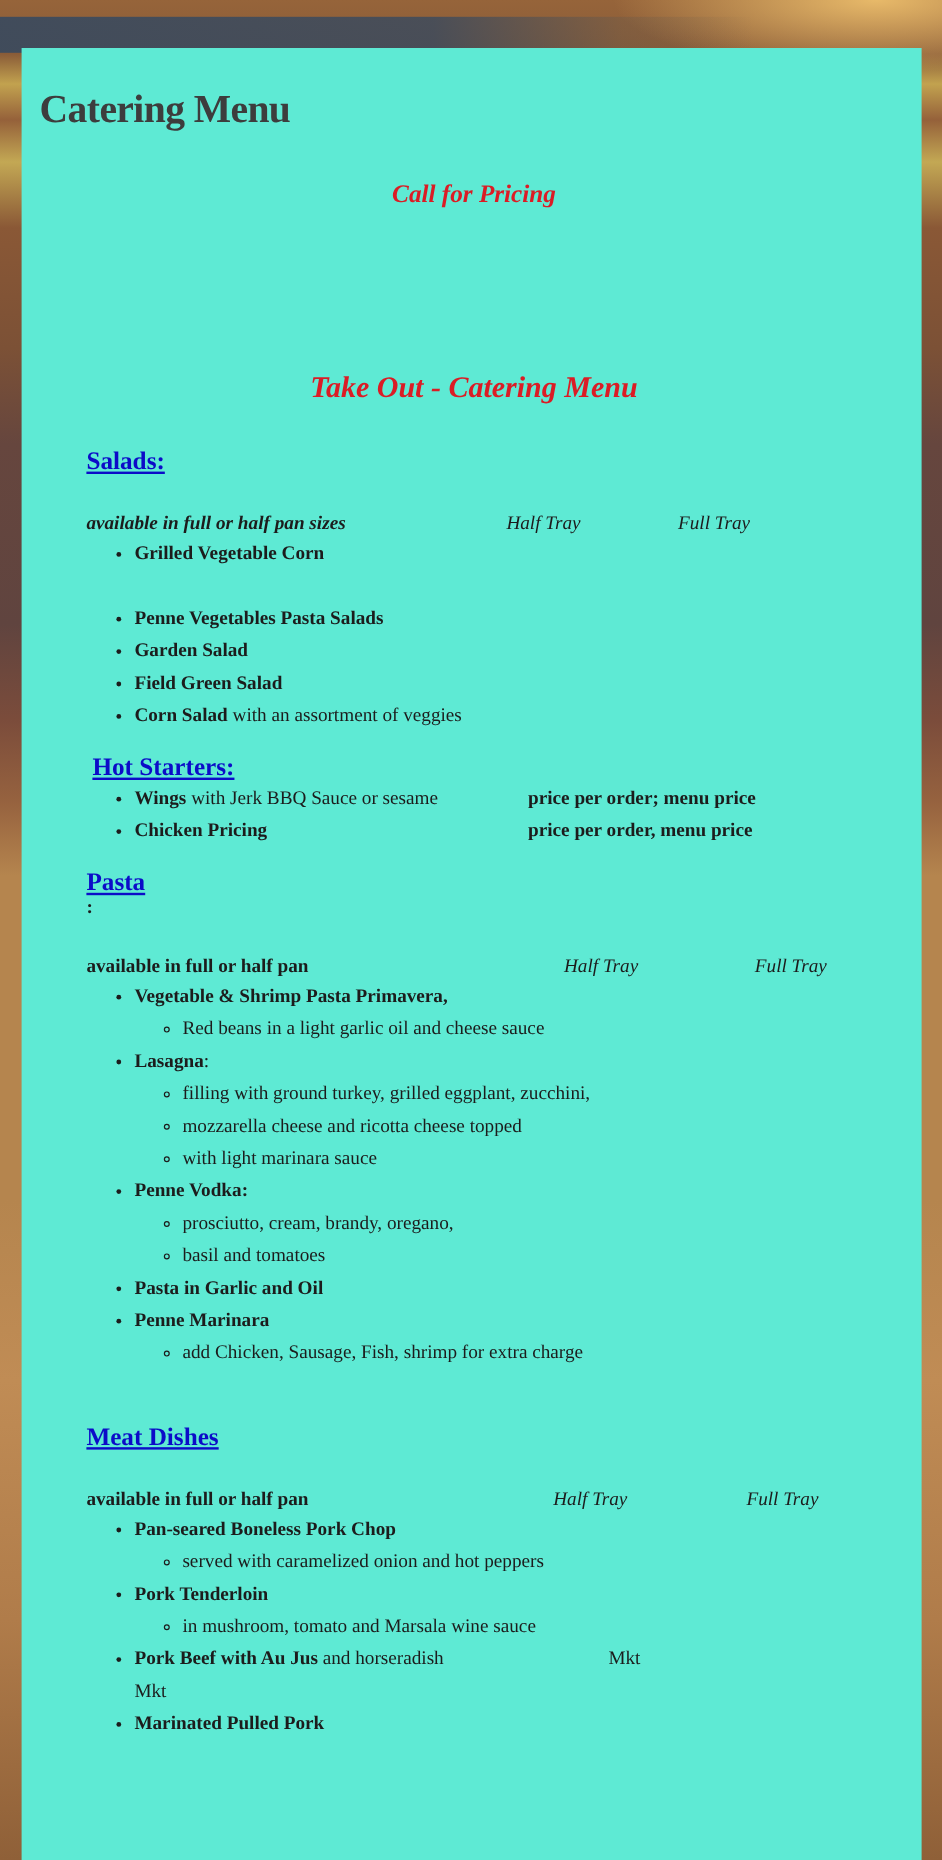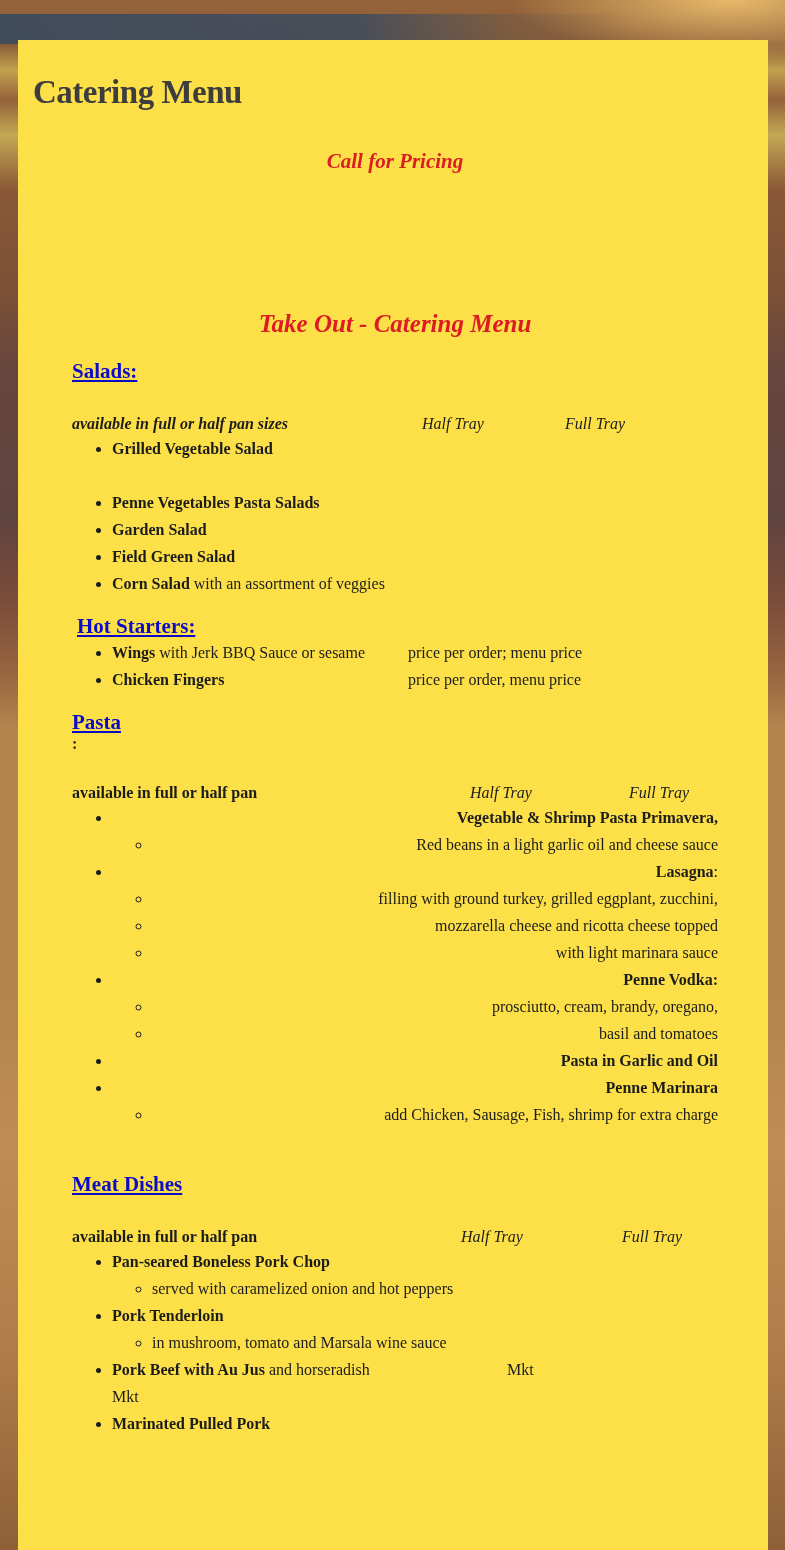--- a/index.html
+++ b/index.html
@@ -12,38 +12,38 @@
       radial-gradient(ellipse 45% 140% at 93% 0%, rgba(236,190,108,0.95), rgba(236,190,108,0) 62%),
       linear-gradient(180deg, #96643a 0px, #8a5c38 45px, #c2a24f 70px, #95613a 100px, #c3a854 135px,
         #8a5836 190px, #7c5136 290px, #66463e 370px, #60443f 520px, #7b4c3b 600px, #97633f 670px,
         #b5854e 730px, #b5854e 1000px, #c08c55 1150px, #b07c4a 1350px, #8f6038 1550px);
     background-size: 100% 30px, 100% 70px, 100% 1550px;
     background-position: 0 14px, 0 0, 0 0;
     background-repeat: no-repeat, no-repeat, no-repeat;
   }
   .card {
     position:absolute; left:18px; top:40px; width:750px; height:1510px;
-    background:#fde047; box-sizing:border-box; padding:15px; overflow:hidden;
+    background:#5eead4; box-sizing:border-box; padding:15px; overflow:hidden;
   }
   .page-title {
     font-size:33px; font-weight:bold; color:#3d3d3d;
     margin:18px 0 0 0; line-height:38px; letter-spacing:-0.5px;
   }
   .menu-body { margin:0 35px 0 39px; color:#1c1c1c; }
 
   .red-heading { color:#db1c25; font-weight:bold; font-style:italic; text-align:center; }
   .red-lg { font-size:25px; line-height:30px; margin:135px 0 0 0; }
   .red-md { font-size:21px; line-height:26px; margin:37px 0 0 0; }
 
   .sec-heading {
     display:block; font-size:21px; line-height:26px; font-weight:bold;
     color:#0c0cc8; text-decoration:underline; cursor:pointer;
   }
   .sec-wrap { margin:0; }
-  .m-salads  { margin-top:19px; }
+  .m-salads  { margin-top:32px; }
   .m-hot     { margin-top:16px; padding-left:5px; }
   .m-pasta   { margin-top:16px; }
   .m-meat    { margin-top:43px; }
   .sec-colon { color:#1c1c1c; text-decoration:none; font-weight:bold; }
 
   .avail-row { position:relative; font-size:16px; line-height:22px; margin:29px 0 0 0; }
   .avail-label { font-weight:bold; }
   .avail-label.ital { font-style:italic; }
   .tray-col { position:absolute; top:0; font-weight:normal; font-style:italic; }
   .salads-half { left:350px; } .salads-full { left:493px; }
@@ -51,27 +51,27 @@
   .meat-half   { left:389px; } .meat-full   { left:550px; }
 
   .dressings { font-size:16px; line-height:22px; font-weight:bold; font-style:italic; margin:25px 0 0 0; }
 
   ul.menu-list { margin:0; padding:0 0 0 40px; font-size:16px; list-style:disc; }
   ul.menu-list > li { line-height:27px; }
   ul.menu-list ul { margin:0; padding:0 0 0 40px; list-style:circle; }
   ul.menu-list ul > li { line-height:27px; font-weight:normal; }
   .ml-salads { margin-top:21px; }
   .ml-hot    { margin-top:24px; }
-  .ml-pasta  { margin-top:20px;text-align:right; }
+  .ml-pasta  { margin-top:20px; }
   .ml-meat   { margin-top:20px; }
   .item-name { font-weight:bold; }
   .item-rest { font-weight:normal; }
   .gap-after { margin-bottom:27px; }
   li.has-price { position:relative; }
-  .price-col { position:absolute; left:296px; top:0; font-weight:normal; white-space:nowrap; }
+  .price-col { position:absolute; left:328px; top:0; font-weight:bold; white-space:nowrap; }
   .mkt-col   { position:absolute; left:395px; top:0; font-weight:normal; }
   .mkt-line2 { font-weight:normal; }
 </style>
 </head>
 <body>
 
 <div class="card">
   <h1 class="page-title">Catering Menu</h1>
 
   <div class="menu-body">
@@ -81,37 +81,37 @@
 
     <div class="sec-wrap m-salads">
       <a class="sec-heading">Salads:</a>
     </div>
     <p class="avail-row">
       <span class="avail-label ital">available in full or half pan sizes</span>
       <span class="tray-col salads-half">Half Tray</span>
       <span class="tray-col salads-full">Full Tray</span>
     </p>
     <ul class="menu-list ml-salads">
-      <li class="gap-after"><span class="item-name">Grilled Vegetable Salad</span></li>
+      <li class="gap-after"><span class="item-name">Grilled Vegetable Corn</span></li>
       <li><span class="item-name">Penne Vegetables Pasta Salads</span></li>
       <li><span class="item-name">Garden Salad</span></li>
       <li><span class="item-name">Field Green Salad</span></li>
       <li><span class="item-name">Corn Salad</span><span class="item-rest"> with an assortment of veggies</span></li>
     </ul>
 
     <div class="sec-wrap m-hot">
       <a class="sec-heading">Hot Starters:</a>
     </div>
     <ul class="menu-list ml-hot">
       <li class="has-price">
         <span class="item-name">Wings</span><span class="item-rest"> with Jerk BBQ Sauce or sesame</span>
         <span class="price-col">price per order; menu price</span>
       </li>
       <li class="has-price">
-        <span class="item-name">Chicken Fingers</span>
+        <span class="item-name">Chicken Pricing</span>
         <span class="price-col">price per order, menu price</span>
       </li>
     </ul>
 
     <div class="sec-wrap m-pasta">
       <a class="sec-heading">Pasta</a><span class="sec-colon">:</span>
     </div>
     <p class="avail-row">
       <span class="avail-label">available in full or half pan</span>
       <span class="tray-col pasta-half">Half Tray</span>

